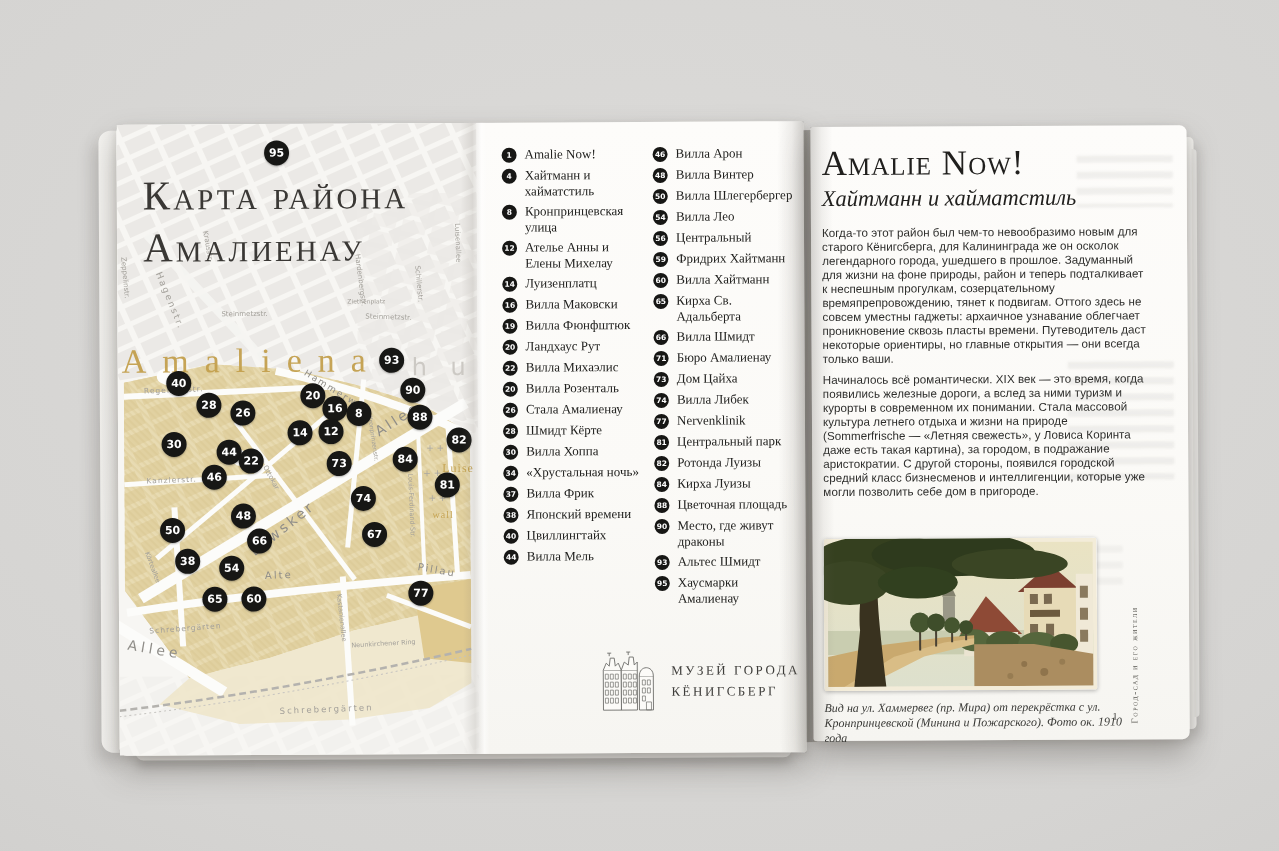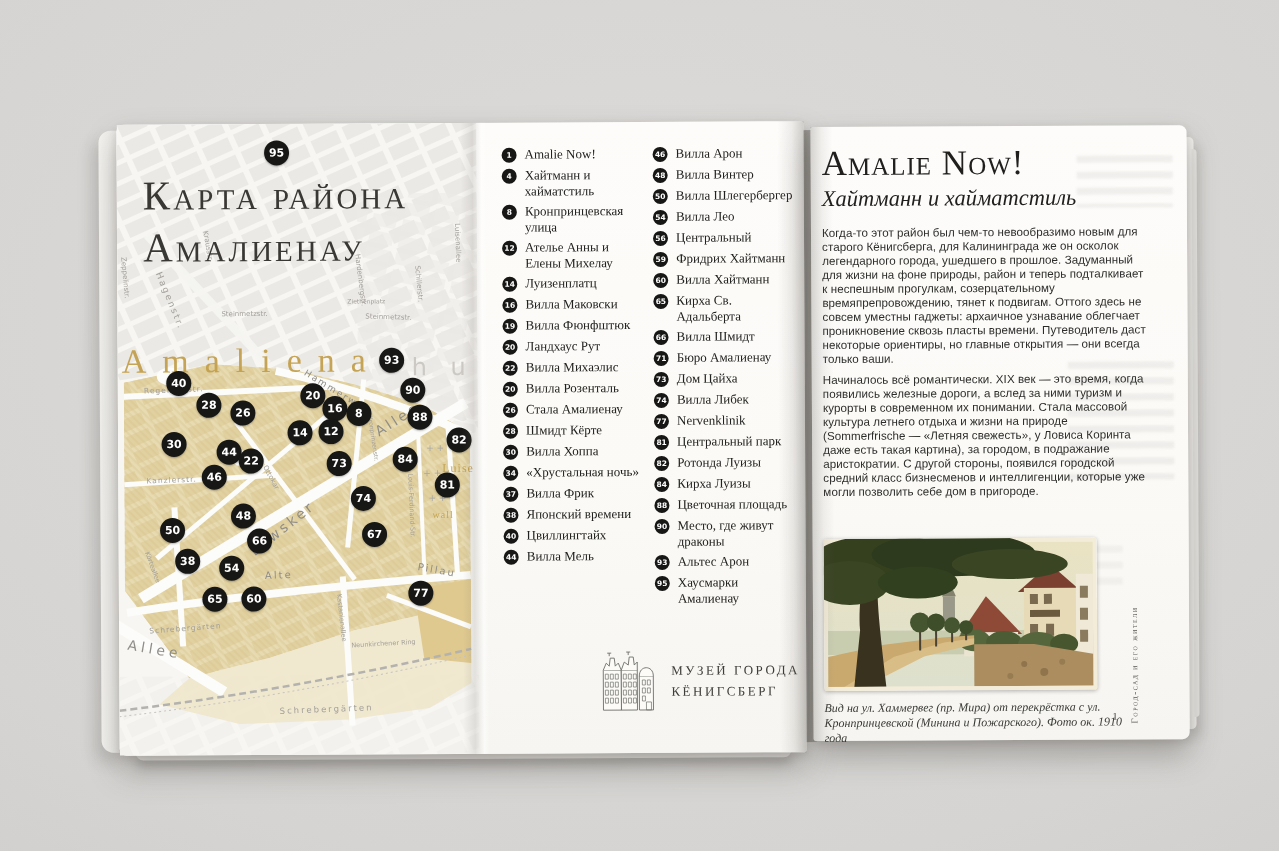--- a/index.html
+++ b/index.html
@@ -363,21 +363,21 @@
         <div class="legend-item">
           <span class="badge">88</span>
           <span class="legend-text">Цветочная площадь</span>
         </div>
         <div class="legend-item">
           <span class="badge">90</span>
           <span class="legend-text">Место, где живут драконы</span>
         </div>
         <div class="legend-item">
           <span class="badge">93</span>
-          <span class="legend-text">Альтес Арон</span>
+          <span class="legend-text">Альтес Шмидт</span>
         </div>
         <div class="legend-item">
           <span class="badge">95</span>
           <span class="legend-text">Хаусмарки Амалиенау</span>
         </div>
       </div>
 
     <div class="publisher">
       <svg width="60" height="64" viewBox="0 0 60 64">
         <g stroke="#6e6e6a" stroke-width=".9" fill="#fcfbf8">

